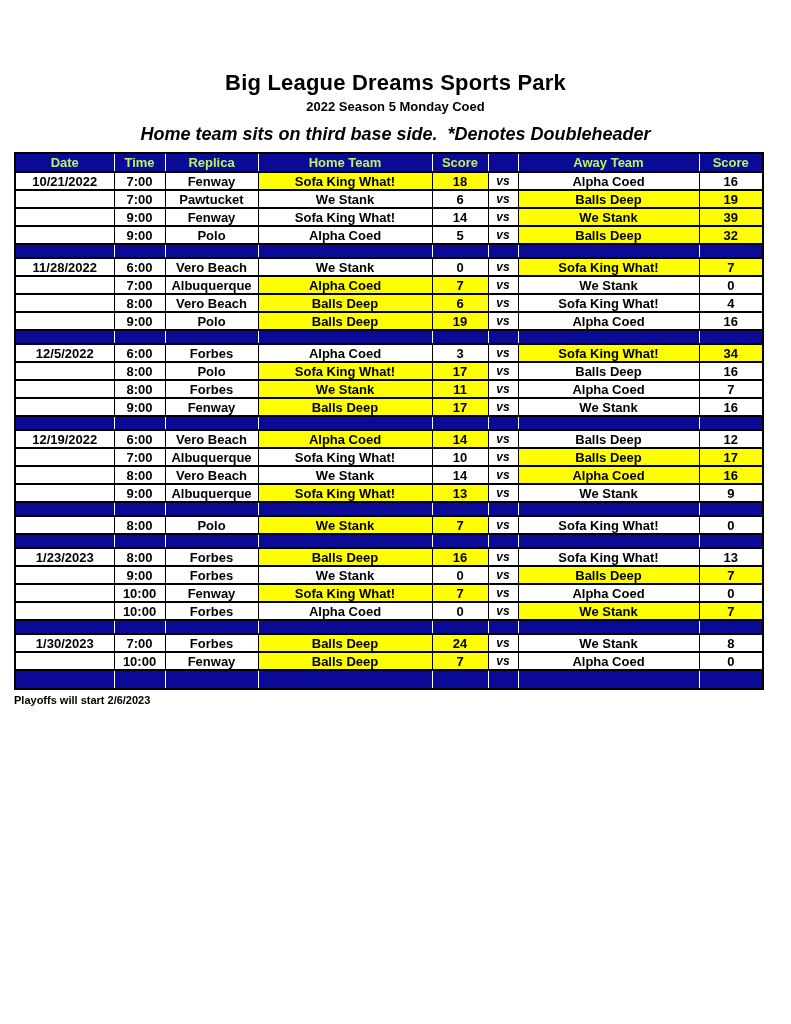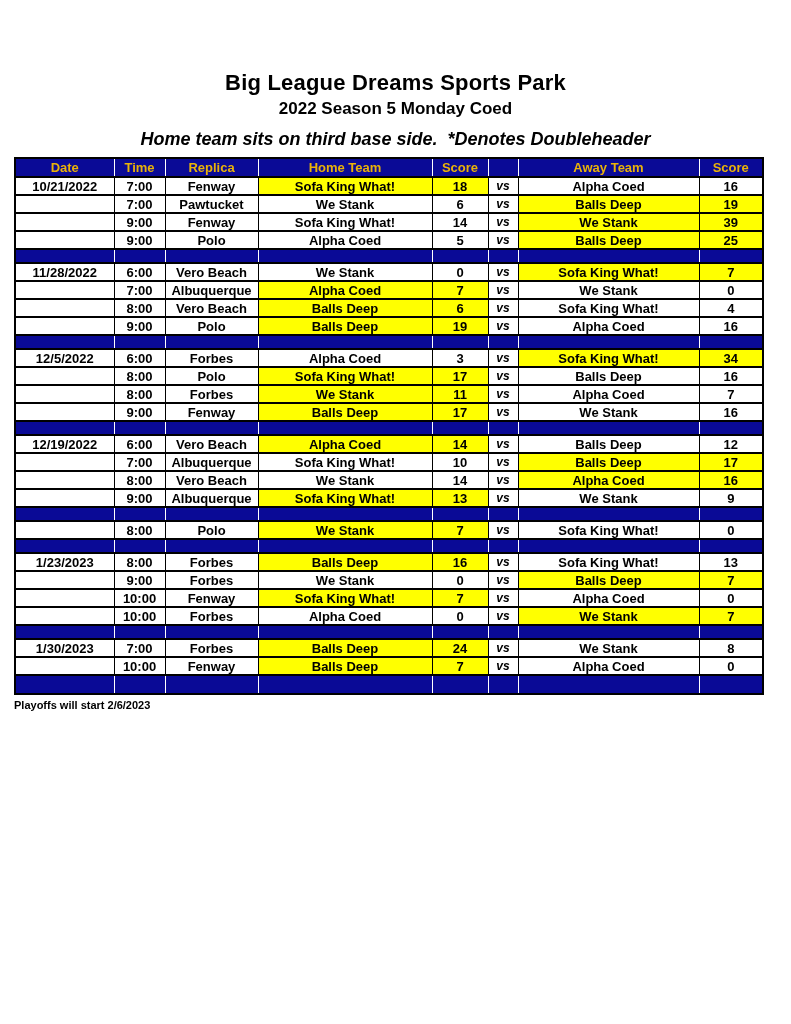--- a/index.html
+++ b/index.html
@@ -20,41 +20,41 @@
     padding-top: 70px;
     text-align: center;
   }
   .title {
     font-size: 22px;
     font-weight: bold;
     margin: 0 0 3px 0;
     letter-spacing: 0.2px;
   }
   .subtitle {
-    font-size: 17px;
+    font-size: 13px;
     font-weight: bold;
     margin: 0 0 10px 0;
   }
   .note {
     font-size: 18px;
     font-weight: bold;
     font-style: italic;
     margin: 0 0 7px 0;
     white-space: pre;
   }
   table.schedule {
     border-collapse: collapse;
     table-layout: fixed;
     margin-left: 14px;
     width: 748px;
     border: 2px solid #000;
   }
   table.schedule th {
     background: #0a0a96;
-    color: #eab308;
+    color: #bef264;
     font-size: 13px;
     font-weight: bold;
     height: 17px;
     text-align: center;
     padding: 0;
     border-right: 1px solid #ffffff;
     border-bottom: 2px solid #000;
     line-height: 1;
   }
   table.schedule td {
@@ -157,21 +157,21 @@
           <td class="hl">39</td>
         </tr>
         <tr>
           <td></td>
           <td>9:00</td>
           <td>Polo</td>
           <td>Alpha Coed</td>
           <td>5</td>
           <td class="vs">vs</td>
           <td class="hl">Balls Deep</td>
-          <td class="hl">25</td>
+          <td class="hl">32</td>
         </tr>
         <tr class="sep">
           <td></td>
           <td></td>
           <td></td>
           <td></td>
           <td></td>
           <td></td>
           <td></td>
           <td></td>

